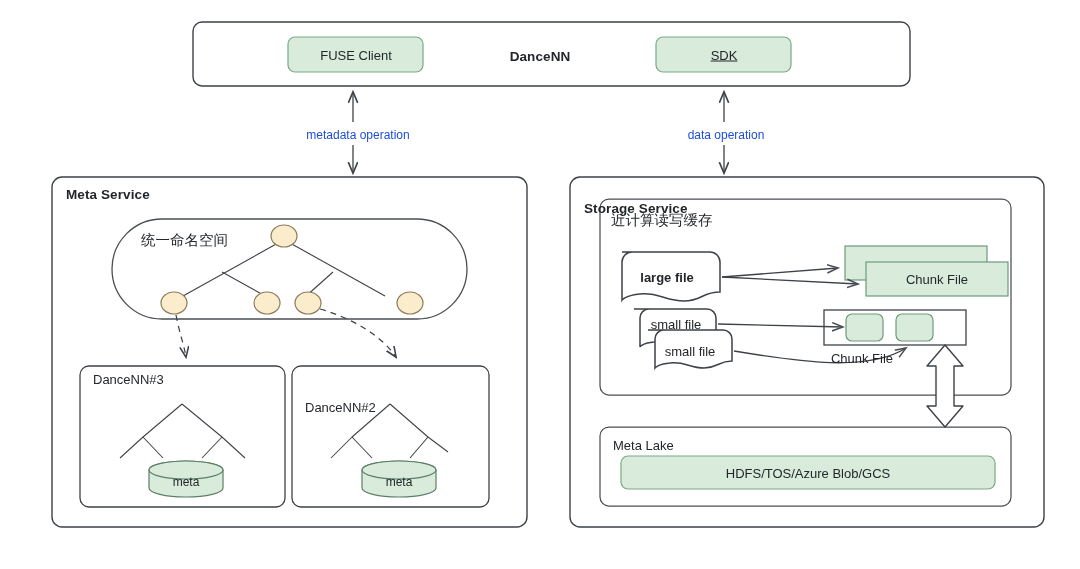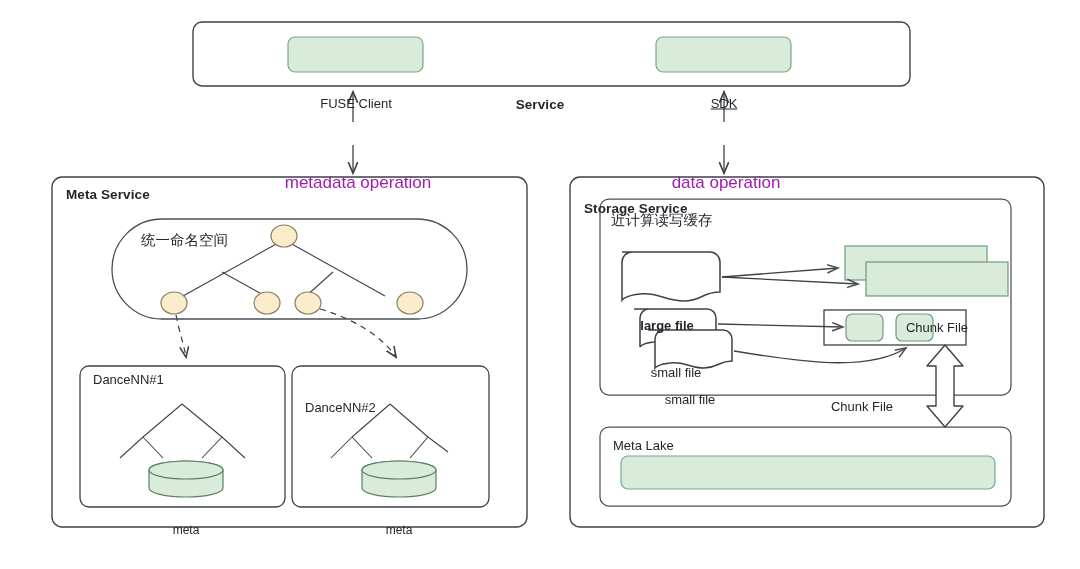--- a/index.html
+++ b/index.html
@@ -7,22 +7,22 @@
     width:1080px;height:569px;background:#ffffff;
     font-family:"Liberation Sans","DejaVu Sans",sans-serif;
     color:#23272b;position:relative;overflow:hidden;
   }
   #stage{position:absolute;inset:0;}
   svg.layer{position:absolute;left:0;top:0;width:1080px;height:569px;overflow:visible;}
   .lbl{position:absolute;white-space:nowrap;}
   .ttl{font-weight:bold;font-size:13.5px;letter-spacing:.1px;}
   .cn{font-size:14.5px;}
   .mid{font-size:13px;}
-  .center{transform:translate(-50%,-50%);margin-top:48px;}
-  .edge-lbl{font-size:17px;color:#a21caf;}
+  .center{transform:translate(-50%,-50%);}
+  .edge-lbl{font-size:12px;color:#1d4ed8;}
 </style>
 </head>
 <body>
 
 <div id="stage">
 
   <svg class="layer">
     <defs>
       <marker id="ah" markerWidth="10" markerHeight="10" refX="8.4" refY="4" orient="auto">
         <path d="M0,0.4 L8.6,4 L0,7.6" fill="none" stroke="#3d4248" stroke-width="1.25"></path>
@@ -116,38 +116,39 @@
     <line x1="718" y1="324" x2="843" y2="327" stroke="#3d4248" stroke-width="1.3" marker-end="url(#ahs)"></line>
     <path d="M734,351 C800,362 868,372 906,348" fill="none" stroke="#3d4248" stroke-width="1.3" marker-end="url(#ahs)"></path>
 
     <rect x="600" y="427" width="411" height="79" rx="9" fill="#ffffff" stroke="#4a4f55" stroke-width="1.25"></rect>
     <rect x="621" y="456" width="374" height="33" rx="7" fill="#d9ecdc" stroke="#7aa886" stroke-width="1.2"></rect>
 
     <path d="M945,345 l18,21 h-9 v40 h9 l-18,21 l-18,-21 h9 v-40 h-9 z" fill="#ffffff" stroke="#3d4248" stroke-width="1.4" stroke-linejoin="round"></path>
   </svg>
 
   <div class="lbl center mid" style="left:356px;top:55px;">FUSE Client</div>
-  <div class="lbl center ttl" style="left:540px;top:56px;">Service</div>
+  <div class="lbl center ttl" style="left:540px;top:56px;">DanceNN</div>
   <div class="lbl center mid" style="left:724px;top:55px;text-decoration:underline;">SDK</div>
 
   <div class="lbl center edge-lbl" style="left:358px;top:135px;">metadata operation</div>
   <div class="lbl center edge-lbl" style="left:726px;top:135px;">data operation</div>
 
   <div class="lbl ttl" style="left:66px;top:187px;">Meta Service</div>
   <div class="lbl cn" style="left:141px;top:231px;">统一命名空间</div>
-  <div class="lbl mid" style="left:93px;top:372px;">DanceNN#1</div>
+  <div class="lbl mid" style="left:93px;top:372px;">DanceNN#3</div>
   <div class="lbl mid" style="left:305px;top:372px;margin-top:28px;">DanceNN#2</div>
   <div class="lbl center mid" style="left:186px;top:482px;font-size:12px;">meta</div>
   <div class="lbl center mid" style="left:399px;top:482px;font-size:12px;">meta</div>
 
   <div class="lbl ttl" style="left:584px;top:201px;">Storage Service</div>
   <div class="lbl cn" style="left:611px;top:211px;">近计算读写缓存</div>
 
   <div class="lbl center mid" style="left:667px;top:277px;font-weight:bold;">large file</div>
   <div class="lbl center mid" style="left:676px;top:324px;">small file</div>
   <div class="lbl center mid" style="left:690px;top:351px;">small file</div>
 
   <div class="lbl center mid" style="left:937px;top:279px;">Chunk File</div>
   <div class="lbl center mid" style="left:862px;top:358px;">Chunk File</div>
 
   <div class="lbl mid" style="left:613px;top:438px;">Meta Lake</div>
+  <div class="lbl center mid" style="left:808px;top:473px;">HDFS/TOS/Azure Blob/GCS</div>
 
 </div>
 
 </body></html>

